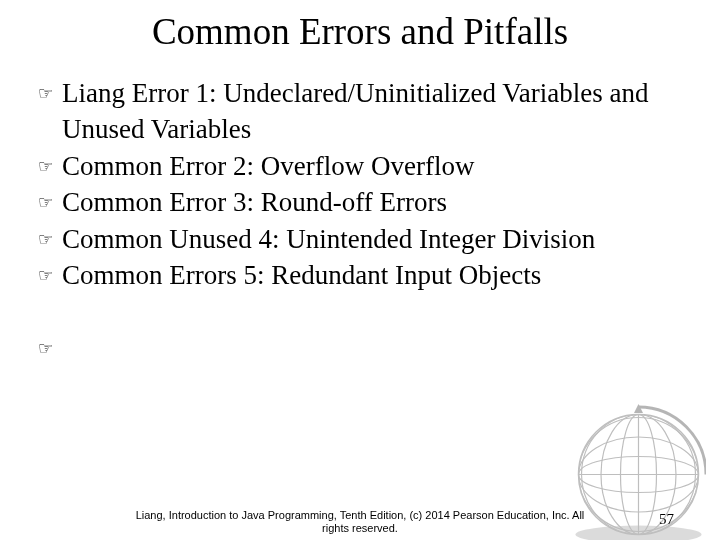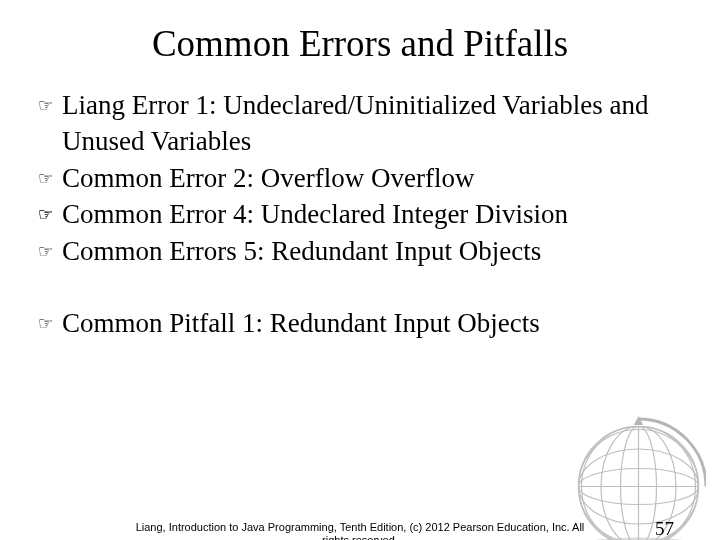--- a/index.html
+++ b/index.html
@@ -16,21 +16,21 @@
     width: 720px;
     height: 540px;
     position: relative;
     box-sizing: border-box;
   }
   .title {
     text-align: center;
     font-size: 37px;
     font-weight: normal;
     color: #000;
-    margin-top: 22px;
+    margin-top: 10px;
     margin-bottom: 22px;
   }
   .content {
     padding: 0 34px 0 38px;
     font-size: 27px;
     line-height: 1.35;
     color: #000;
   }
   .bullet-row {
     position: relative;
@@ -56,21 +56,21 @@
     font-family: Arial, Helvetica, sans-serif;
     font-size: 11px;
     color: #000;
     line-height: 1.25;
   }
   .pagenum {
     position: absolute;
     right: 46px;
     bottom: 22px;
     font-family: "Times New Roman", Times, serif;
-    font-size: 19px;
+    font-size: 15px;
     color: #000;
   }
   .globe {
     position: absolute;
     right: 14px;
     bottom: 8px;
     width: 150px;
     height: 150px;
     opacity: 0.55;
     pointer-events: none;
@@ -109,36 +109,36 @@
     <div class="bullet-row">
       <span class="bullet-icon">☞</span>
       <span>Liang Error 1: Undeclared/Uninitialized Variables and Unused Variables</span>
     </div>
     <div class="bullet-row">
       <span class="bullet-icon">☞</span>
       <span>Common Error 2: Overflow Overflow</span>
     </div>
     <div class="bullet-row">
       <span class="bullet-icon">☞</span>
+      <span>Common Error 3: Round-off Errors</span>
     </div>
     <div class="bullet-row">
       <span class="bullet-icon">☞</span>
-      <span>Common Error 4: Undeclared Integer Division</span>
+      <span>Common Unused 4: Unintended Integer Division</span>
     </div>
     <div class="bullet-row">
       <span class="bullet-icon">☞</span>
       <span>Common Errors 5: Redundant Input Objects</span>
     </div>
 
     <div class="bullet-row group2">
       <span class="bullet-icon">☞</span>
-      <span>Common Pitfall 1: Redundant Input Objects</span>
     </div>
   </div>
 
   <div class="footer">
-    <span>Liang, Introduction to Java Programming, Tenth Edition, (c) 2012 Pearson Education, Inc. All</span><br>
+    <span>Liang, Introduction to Java Programming, Tenth Edition, (c) 2014 Pearson Education, Inc. All</span><br>
     <span>rights reserved.</span>
   </div>
 
   <div class="pagenum">57</div>
 
 </div>
 
 </body></html>

